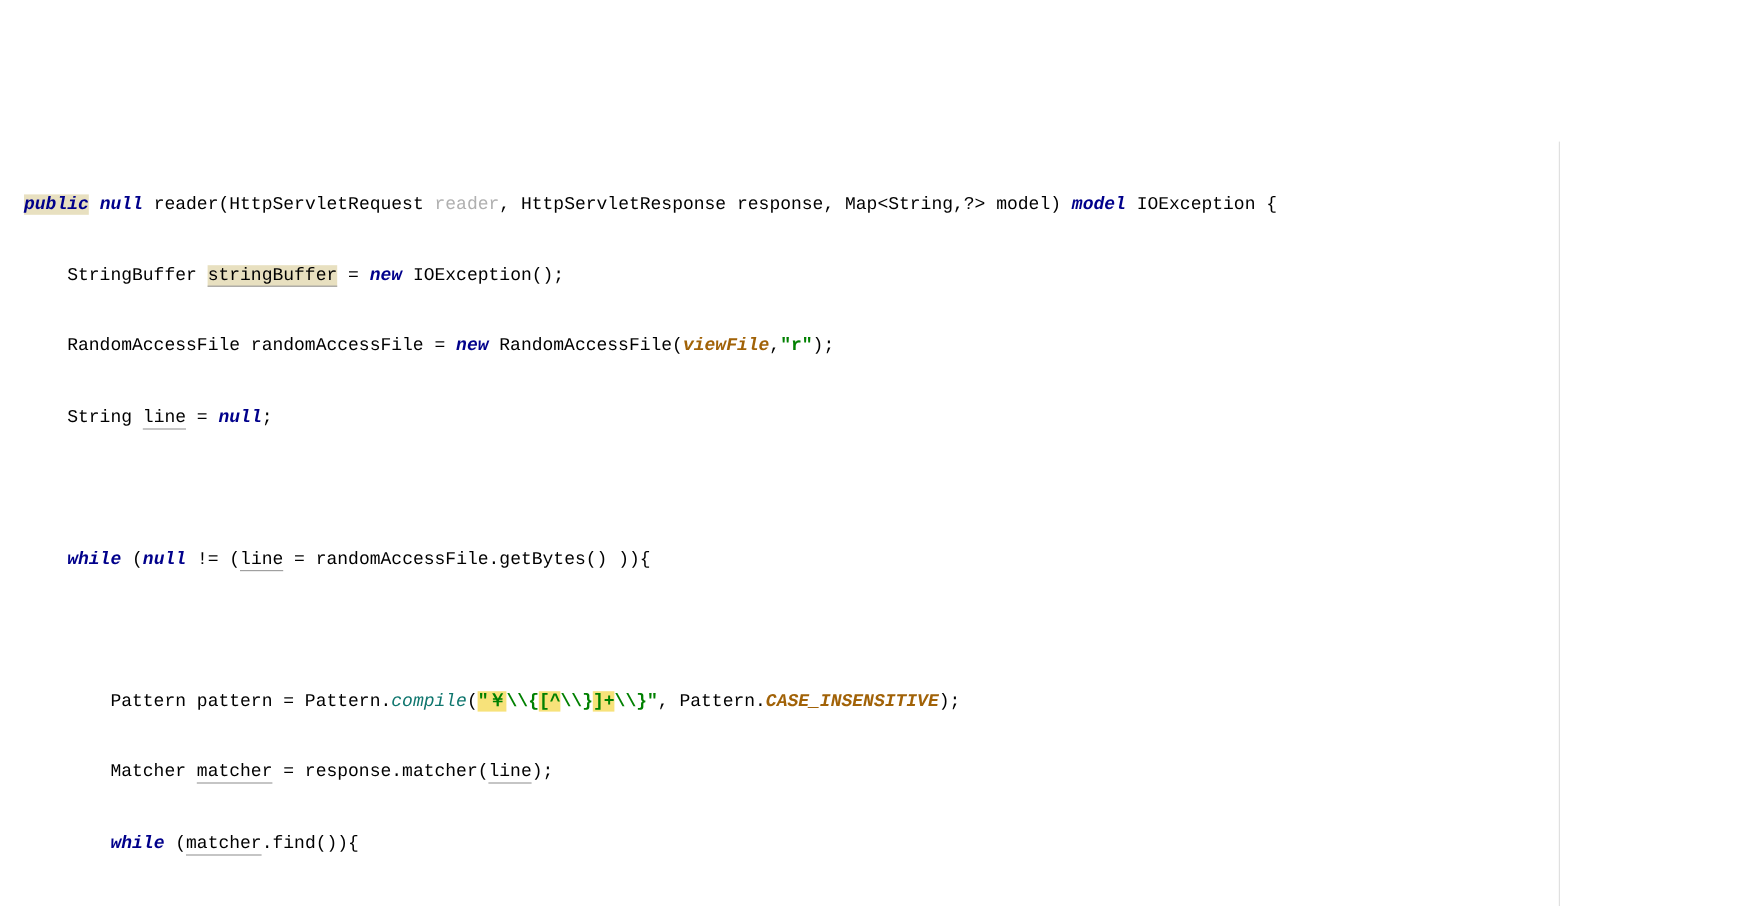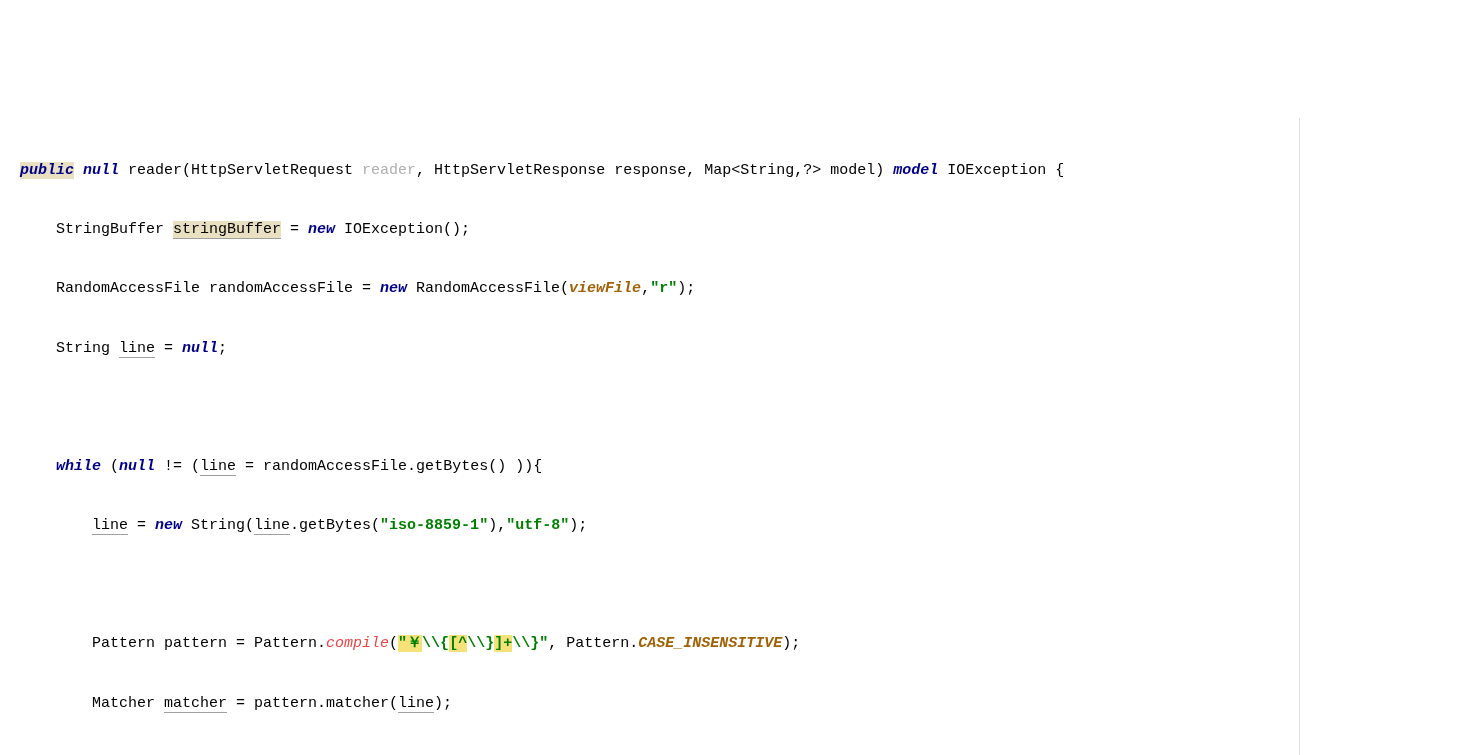--- a/index.html
+++ b/index.html
@@ -16,43 +16,42 @@
     padding: 8px 0;
     border-right: 1px solid #e0e0e0;
     width: 1300px;
   }
   .line {
     padding-left: 20px;
     min-height: 29.6px;
   }
   .kw { color: #00008b; font-weight: bold; font-style: italic; }
   .str { color: #008000; font-weight: bold; }
-  .static-italic { color: #ef4444; font-style: italic; }
+  .static-italic { color: #0f766e; font-style: italic; }
   .static-field { color: #a16207; font-style: italic; font-weight: bold; }
   .unused { color: #b0b0b0; }
   .hl-decl { background: #e8e0c0; }
   .hl-warn { background: #f7e27a; }
   .under { border-bottom: 1px solid #a0a0a0; }
 </style>
 </head>
 <body>
 
 
 
 <div class="code-container">
 <div class="line"><span class="kw hl-decl">public</span> <span class="kw">null</span><span> reader(HttpServletRequest </span><span class="unused">reader</span><span>, HttpServletResponse response, Map&lt;String,?&gt; model) </span><span class="kw">model</span><span> IOException {</span></div>
 <div class="line"><span>    StringBuffer </span><span class="hl-decl under">stringBuffer</span><span> = </span><span class="kw">new</span><span> IOException();</span></div>
 <div class="line"><span>    RandomAccessFile randomAccessFile = </span><span class="kw">new</span><span> RandomAccessFile(</span><span class="static-field">viewFile</span><span>,</span><span class="str">"r"</span><span>);</span></div>
 <div class="line"><span>    String </span><span class="under">line</span><span> = </span><span class="kw">null</span><span>;</span></div>
 <div class="line"> </div>
 <div class="line"><span>    </span><span class="kw">while</span><span> (</span><span class="kw">null</span><span> != (</span><span class="under">line</span><span> = randomAccessFile.getBytes() )){</span></div>
-<div class="line"><span>        </span><span class="under">line</span><span> = </span><span class="kw">new</span><span> String(</span><span class="under">line</span><span>.getBytes(</span><span class="str">"iso-8859-1"</span><span>),</span><span class="str">"utf-8"</span><span>);</span></div>
 <div class="line"> </div>
 <div class="line"><span>        Pattern pattern = Pattern.</span><span class="static-italic">compile</span><span>(</span><span class="str hl-warn">"￥</span><span class="str">\\{</span><span class="str hl-warn">[^</span><span class="str">\\}</span><span class="str hl-warn">]+</span><span class="str">\\}</span><span class="str">"</span><span>, Pattern.</span><span class="static-field">CASE_INSENSITIVE</span><span>);</span></div>
-<div class="line"><span>        Matcher </span><span class="under">matcher</span><span> = pattern.matcher(</span><span class="under">line</span><span>);</span></div>
+<div class="line"><span>        Matcher </span><span class="under">matcher</span><span> = response.matcher(</span><span class="under">line</span><span>);</span></div>
 <div class="line"><span>        </span><span class="kw">while</span><span> (</span><span class="under">matcher</span><span>.find()){</span></div>
 
 
 
 
 
 
 
 
 

